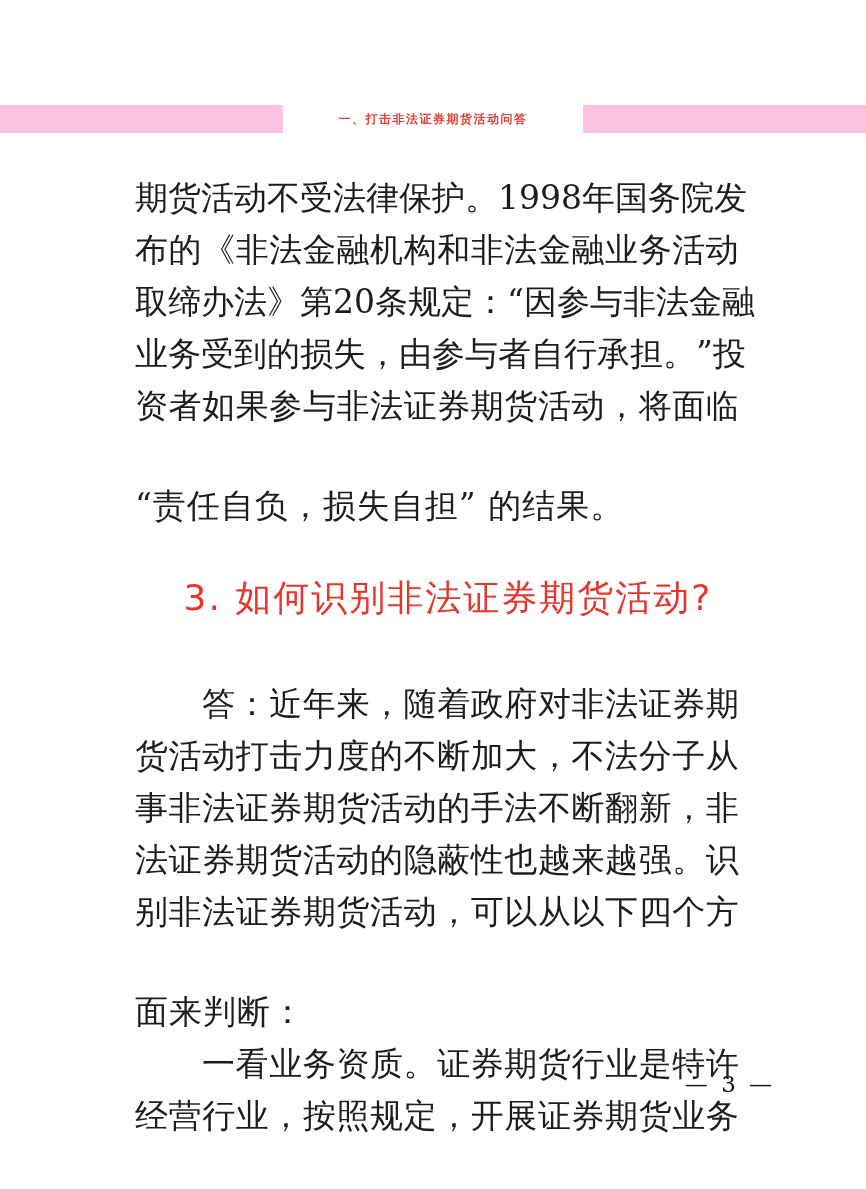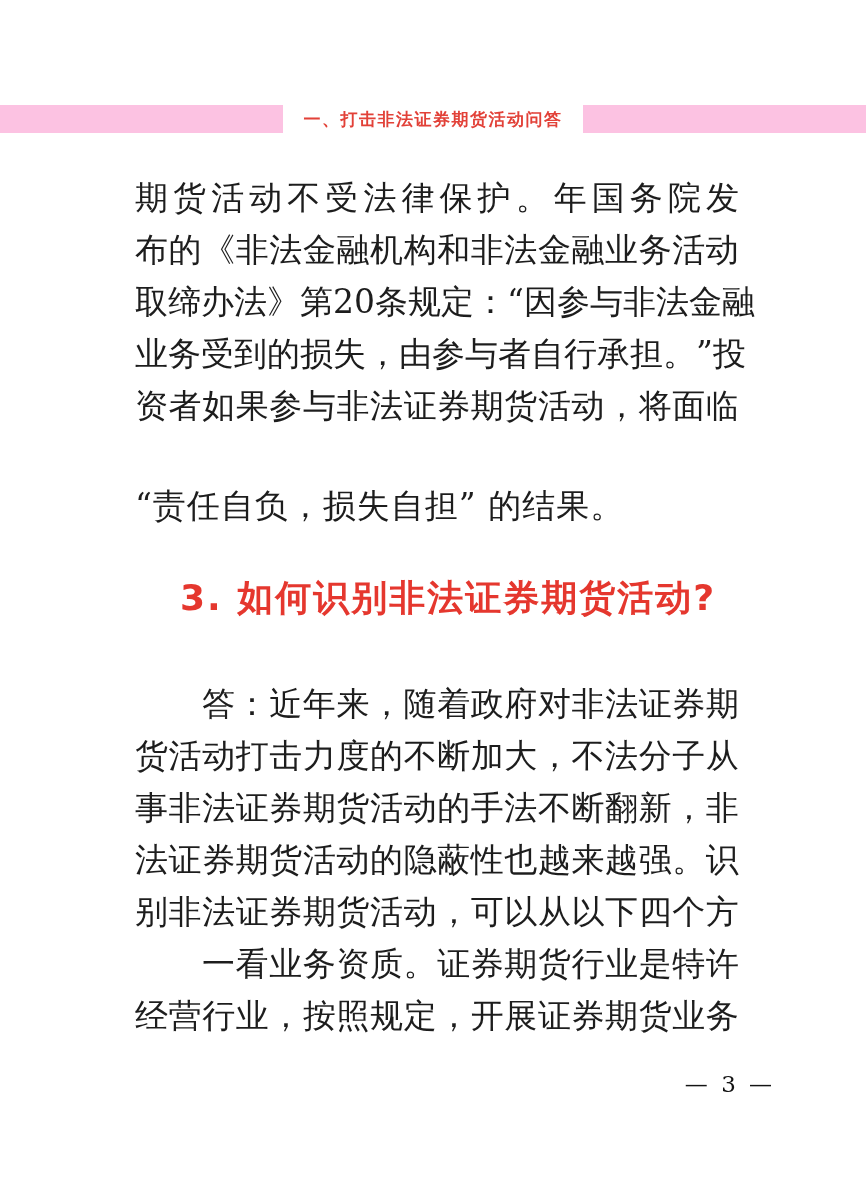--- a/index.html
+++ b/index.html
@@ -30,21 +30,21 @@
   .header-title {
     position: absolute;
     top: 105px;
     left: 283px;
     width: 300px;
     height: 28px;
     line-height: 28px;
     text-align: center;
     font-family: "DejaVu Sans", "Liberation Sans", sans-serif;
     font-weight: bold;
-    font-size: 17px;
+    font-size: 12px;
     letter-spacing: 1.5px;
     color: #e24138;
     white-space: nowrap;
   }
 
   
   .content {
     position: absolute;
     left: 135px;
     top: 172px;
@@ -70,21 +70,21 @@
   }
 
   
   .q-heading {
     margin-top: 38px;
     height: 56px;
     line-height: 56px;
     padding-left: 22px;
     text-align: center;
     font-family: "DejaVu Sans", "Liberation Sans", sans-serif;
-    font-weight: bold;
+    font-weight: normal;
     font-size: 36px;
     letter-spacing: 2px;
     color: #e5372e;
     white-space: nowrap;
   }
   .para2 { margin-top: 52px; }
 
   
   .footer {
     position: absolute;
@@ -116,20 +116,21 @@
           <span>货</span>
           <span>活</span>
           <span>动</span>
           <span>不</span>
           <span>受</span>
           <span>法</span>
           <span>律</span>
           <span>保</span>
           <span>护</span>
           <span>。</span>
+          <span>1998</span>
           <span>年</span>
           <span>国</span>
           <span>务</span>
           <span>院</span>
           <span>发</span>
         </div>
       <div class="bline jchars">
           <span>布</span>
           <span>的</span>
           <span>《</span>
@@ -308,20 +309,21 @@
           <span>，</span>
           <span>可</span>
           <span>以</span>
           <span>从</span>
           <span>以</span>
           <span>下</span>
           <span>四</span>
           <span>个</span>
           <span>方</span>
         </div>
+      <div class="bline last">面来判断：</div>
     </div>
 
     <div class="para para3">
       <div class="bline jchars indent">
           <span>一</span>
           <span>看</span>
           <span>业</span>
           <span>务</span>
           <span>资</span>
           <span>质</span>

